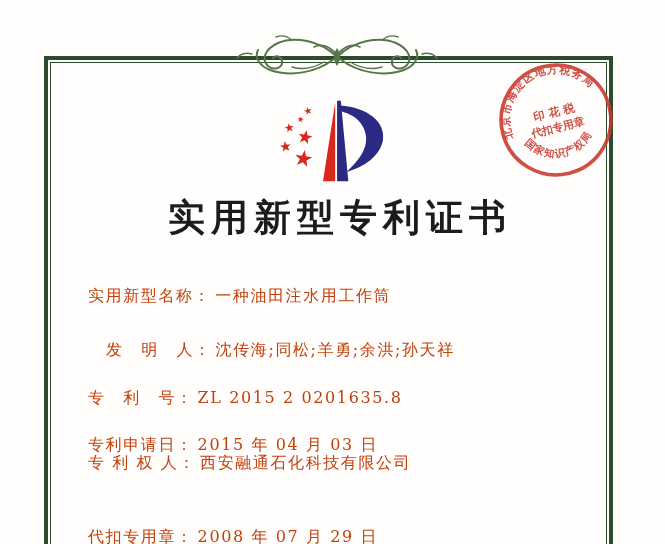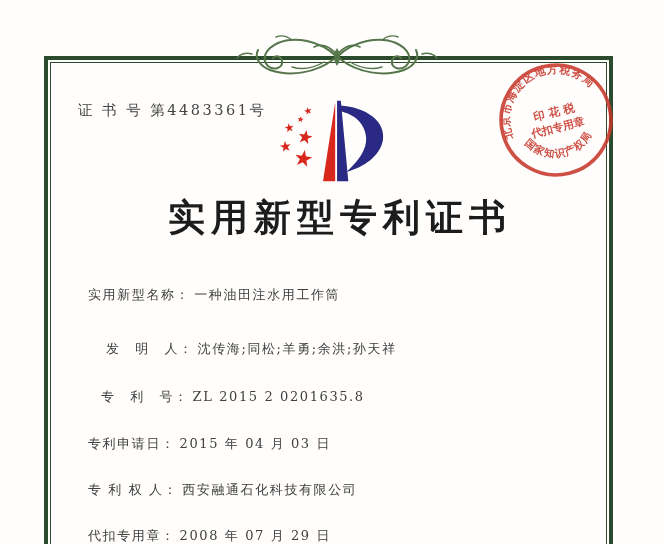--- a/index.html
+++ b/index.html
@@ -39,24 +39,24 @@
   
   .title{
     position:absolute; left:0; top:193px; width:680px;
     text-align:center; font-size:37px; font-weight:bold;
     letter-spacing:6px; color:#1c1c1c;
   }
   
   .fields{position:absolute; left:88px; top:0; width:500px;}
   .row{
     position:absolute; left:0; white-space:nowrap;
-    font-size:13px; letter-spacing:1.6px; color:#404040;
+    font-size:16px; letter-spacing:1.6px; color:#c2410c;
   }
-  .row.r0{top:286px;} .row.r1{top:340px;margin-left:18px;} .row.r2{top:388px;margin-left:13px;}
-  .row.r3{top:435px;text-align:center;} .row.r4{top:481px;} .row.r5{top:527px;}
+  .row.r0{top:286px;} .row.r1{top:340px;margin-left:18px;} .row.r2{top:388px;}
+  .row.r3{top:435px;text-align:center;} .row.r4{top:453px;} .row.r5{top:527px;}
   .row .lbl{margin-right:4px;}
 </style>
 </head>
 <body>
 
 <div class="page">
 
   <div class="frame">
     <div class="frame-inner"></div>
   </div>
@@ -85,21 +85,20 @@
     <text font-size="10.5" fill="#c8372b" font-weight="bold" letter-spacing="1">
       <textPath href="#arcTop" startOffset="2">北京市海淀区地方税务局</textPath>
     </text>
     <text font-size="10" fill="#c8372b" font-weight="bold" letter-spacing="1">
       <textPath href="#arcBottom" startOffset="2">国家知识产权局</textPath>
     </text>
     <text x="57" y="53" text-anchor="middle" font-size="11" font-weight="bold" fill="#c8372b">印 花 税</text>
     <text x="57" y="68" text-anchor="middle" font-size="10.5" font-weight="bold" fill="#c8372b">代扣专用章</text>
   </svg>
 
-  <div class="cert-no">证 书 号 第4483361号</div>
 
   <svg class="logo" viewBox="0 0 130 95">
     <defs>
       <polygon id="star" points="0,-10 2.35,-3.24 9.51,-3.09 3.8,1.24 5.88,8.09 0,4 -5.88,8.09 -3.8,1.24 -9.51,-3.09 -2.35,-3.24" fill="#d8281e"></polygon>
     </defs>
 
     <use href="#star" transform="translate(33,15) scale(0.42) rotate(-15)"></use>
     <use href="#star" transform="translate(25,24) scale(0.34) rotate(10)"></use>
     <use href="#star" transform="translate(13,33) scale(0.5) rotate(-10)"></use>
     <use href="#star" transform="translate(30,43) scale(0.78) rotate(12)"></use>

